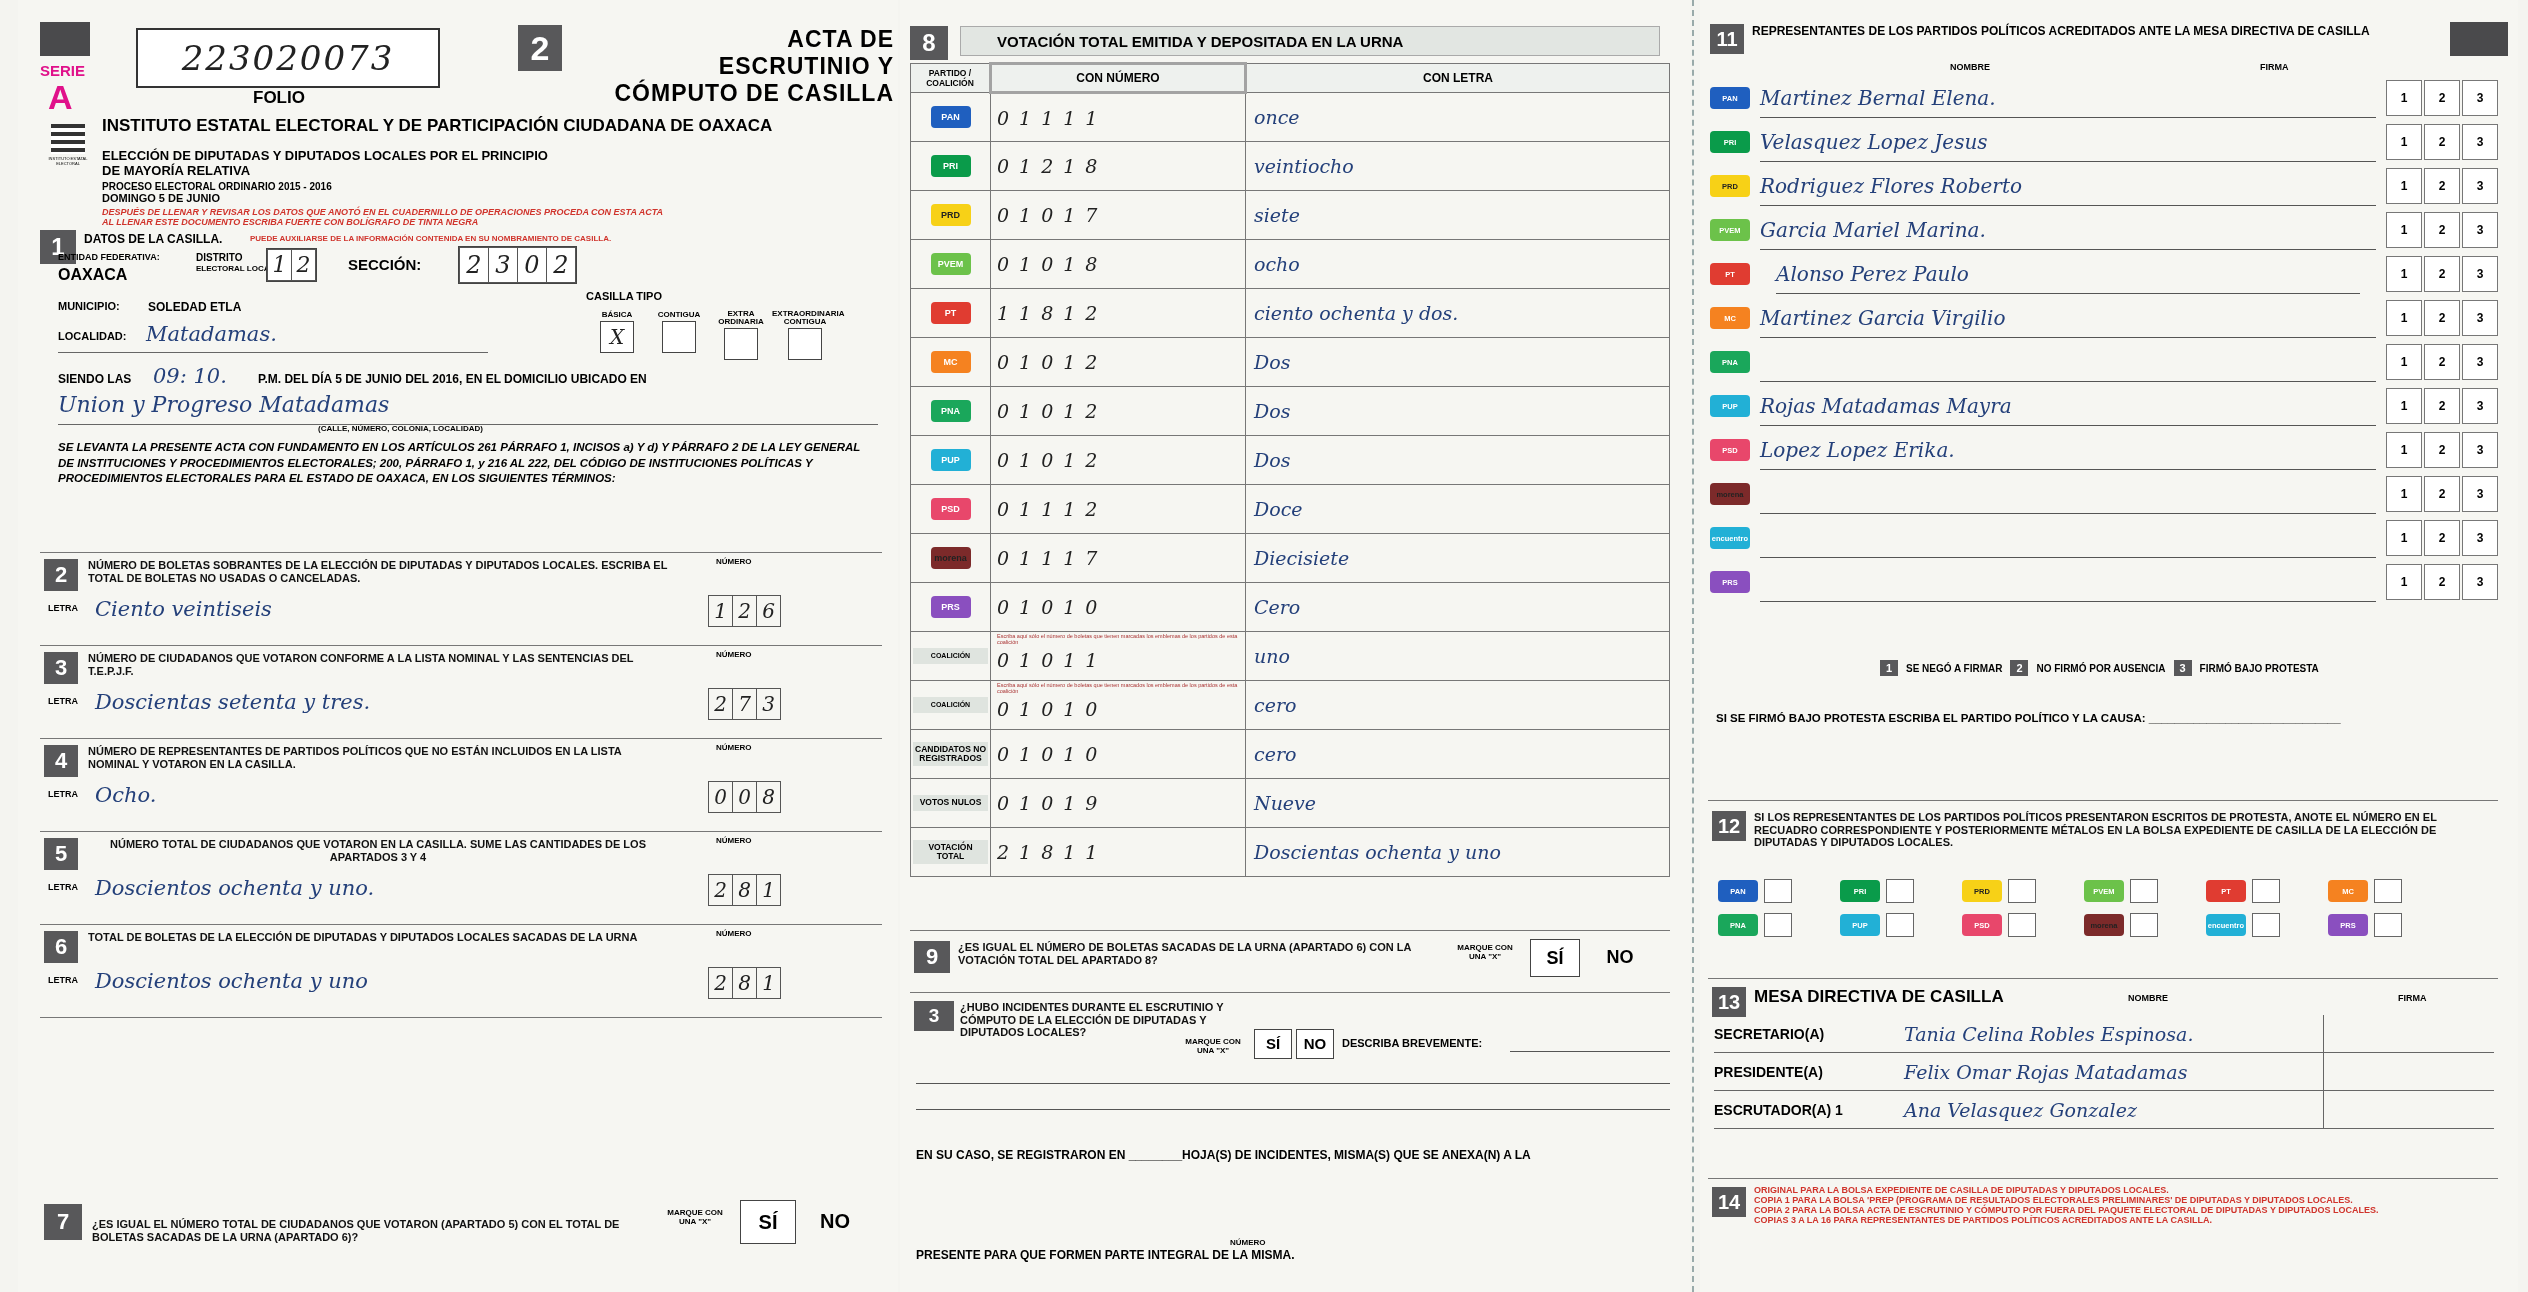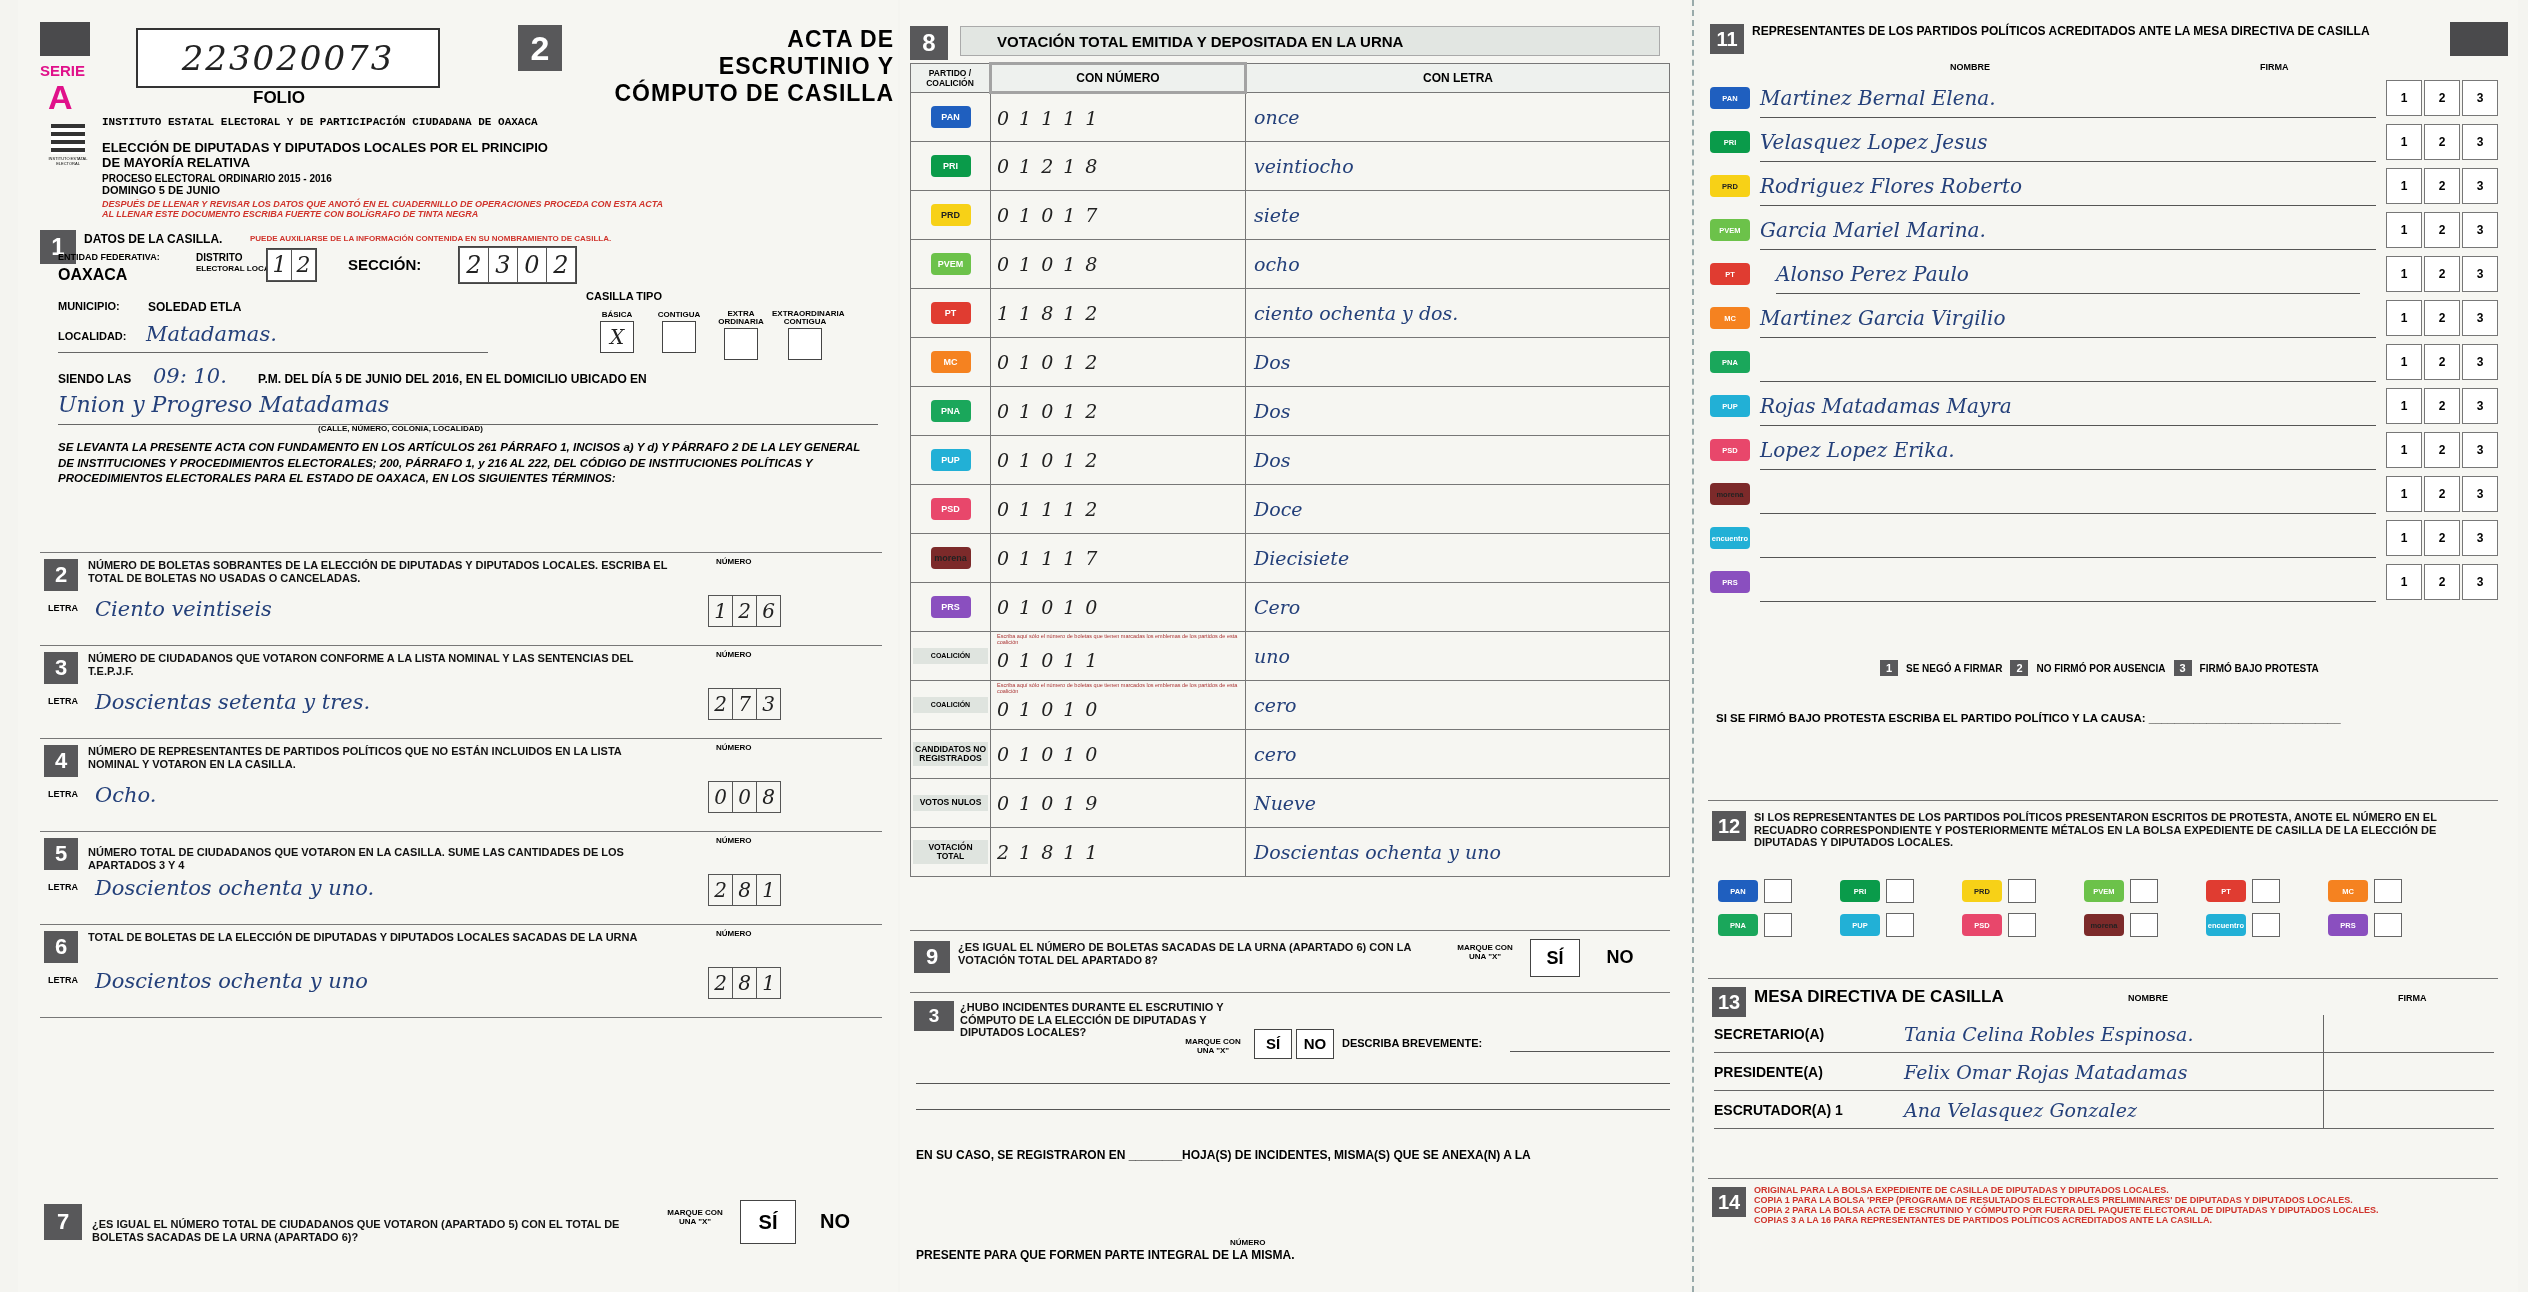--- a/index.html
+++ b/index.html
@@ -47,21 +47,21 @@
       <div style="font-size:23px;font-weight:bold;letter-spacing:1px;">ESCRUTINIO Y</div>
       <div style="font-size:23px;font-weight:bold;letter-spacing:1px;">CÓMPUTO DE CASILLA</div>
     </div>
 
     <div style="position:absolute;left:22px;top:115px;width:56px;height:60px;display:flex;flex-direction:column;align-items:center;justify-content:center;">
       <div style="width:34px;height:30px;background:repeating-linear-gradient(#333,#333 4px,#fff 4px,#fff 8px);"></div>
       <div style="font-size:4px;text-align:center;margin-top:2px;">INSTITUTO ESTATAL ELECTORAL</div>
     </div>
 
     <div style="position:absolute;left:84px;top:116px;width:780px;">
-      <div style="font-size:11px;font-weight:bold;font-family:Liberation Mono, monospace;">INSTITUTO ESTATAL ELECTORAL Y DE PARTICIPACIÓN CIUDADANA DE OAXACA</div>
+      <div style="font-size:17px;font-weight:bold;">INSTITUTO ESTATAL ELECTORAL Y DE PARTICIPACIÓN CIUDADANA DE OAXACA</div>
       <div style="font-size:13px;font-weight:bold;margin-top:12px;">ELECCIÓN DE DIPUTADAS Y DIPUTADOS LOCALES POR EL PRINCIPIO</div>
       <div style="font-size:13px;font-weight:bold;">DE MAYORÍA RELATIVA</div>
       <div style="font-size:10px;font-weight:bold;margin-top:3px;">PROCESO ELECTORAL ORDINARIO 2015 - 2016</div>
       <div style="font-size:11px;font-weight:bold;">DOMINGO 5 DE JUNIO</div>
       <div class="red" style="font-size:9px;font-style:italic;font-weight:bold;margin-top:3px;">DESPUÉS DE LLENAR Y REVISAR LOS DATOS QUE ANOTÓ EN EL CUADERNILLO DE OPERACIONES PROCEDA CON ESTA ACTA</div>
       <div class="red" style="font-size:9px;font-style:italic;font-weight:bold;">AL LLENAR ESTE DOCUMENTO ESCRIBA FUERTE CON BOLÍGRAFO DE TINTA NEGRA</div>
     </div>
 
     <div class="num" style="position:absolute;left:22px;top:230px;width:36px;height:34px;font-size:24px;">1</div>
     <div style="position:absolute;left:66px;top:232px;font-size:12px;font-weight:bold;">DATOS DE LA CASILLA.</div>
@@ -157,21 +157,21 @@
         <div class="hand" style="position:absolute;left:55px;top:44px;font-size:21px;">Ocho.</div>
         <div style="position:absolute;left:668px;top:42px;display:flex;">
           <span class="digitbox hand blk" style="font-size:20px;line-height:30px;">0</span>
           <span class="digitbox hand blk" style="font-size:20px;line-height:30px;border-left:0;">0</span>
           <span class="digitbox hand blk" style="font-size:20px;line-height:30px;border-left:0;">8</span>
         </div>
       </div>
 
       <div style="position:relative;height:92px;border-top:1px solid #777;">
         <div class="num" style="position:absolute;left:4px;top:6px;width:34px;height:32px;font-size:22px;">5</div>
-        <div class="lbl" style="position:absolute;left:48px;top:14px;width:580px;">NÚMERO TOTAL DE CIUDADANOS QUE VOTARON EN LA CASILLA. SUME LAS CANTIDADES DE LOS APARTADOS 3 Y 4</div>
+        <div class="lbl" style="position:absolute;left:48px;top:6px;width:580px;text-align:center;">NÚMERO TOTAL DE CIUDADANOS QUE VOTARON EN LA CASILLA. SUME LAS CANTIDADES DE LOS APARTADOS 3 Y 4</div>
         <div style="position:absolute;left:676px;top:4px;font-size:8px;font-weight:bold;">NÚMERO</div>
         <div style="position:absolute;left:8px;top:50px;font-size:9px;font-weight:bold;">LETRA</div>
         <div class="hand" style="position:absolute;left:55px;top:44px;font-size:21px;">Doscientos ochenta y uno.</div>
         <div style="position:absolute;left:668px;top:42px;display:flex;">
           <span class="digitbox hand blk" style="font-size:20px;line-height:30px;">2</span>
           <span class="digitbox hand blk" style="font-size:20px;line-height:30px;border-left:0;">8</span>
           <span class="digitbox hand blk" style="font-size:20px;line-height:30px;border-left:0;">1</span>
         </div>
       </div>
 

